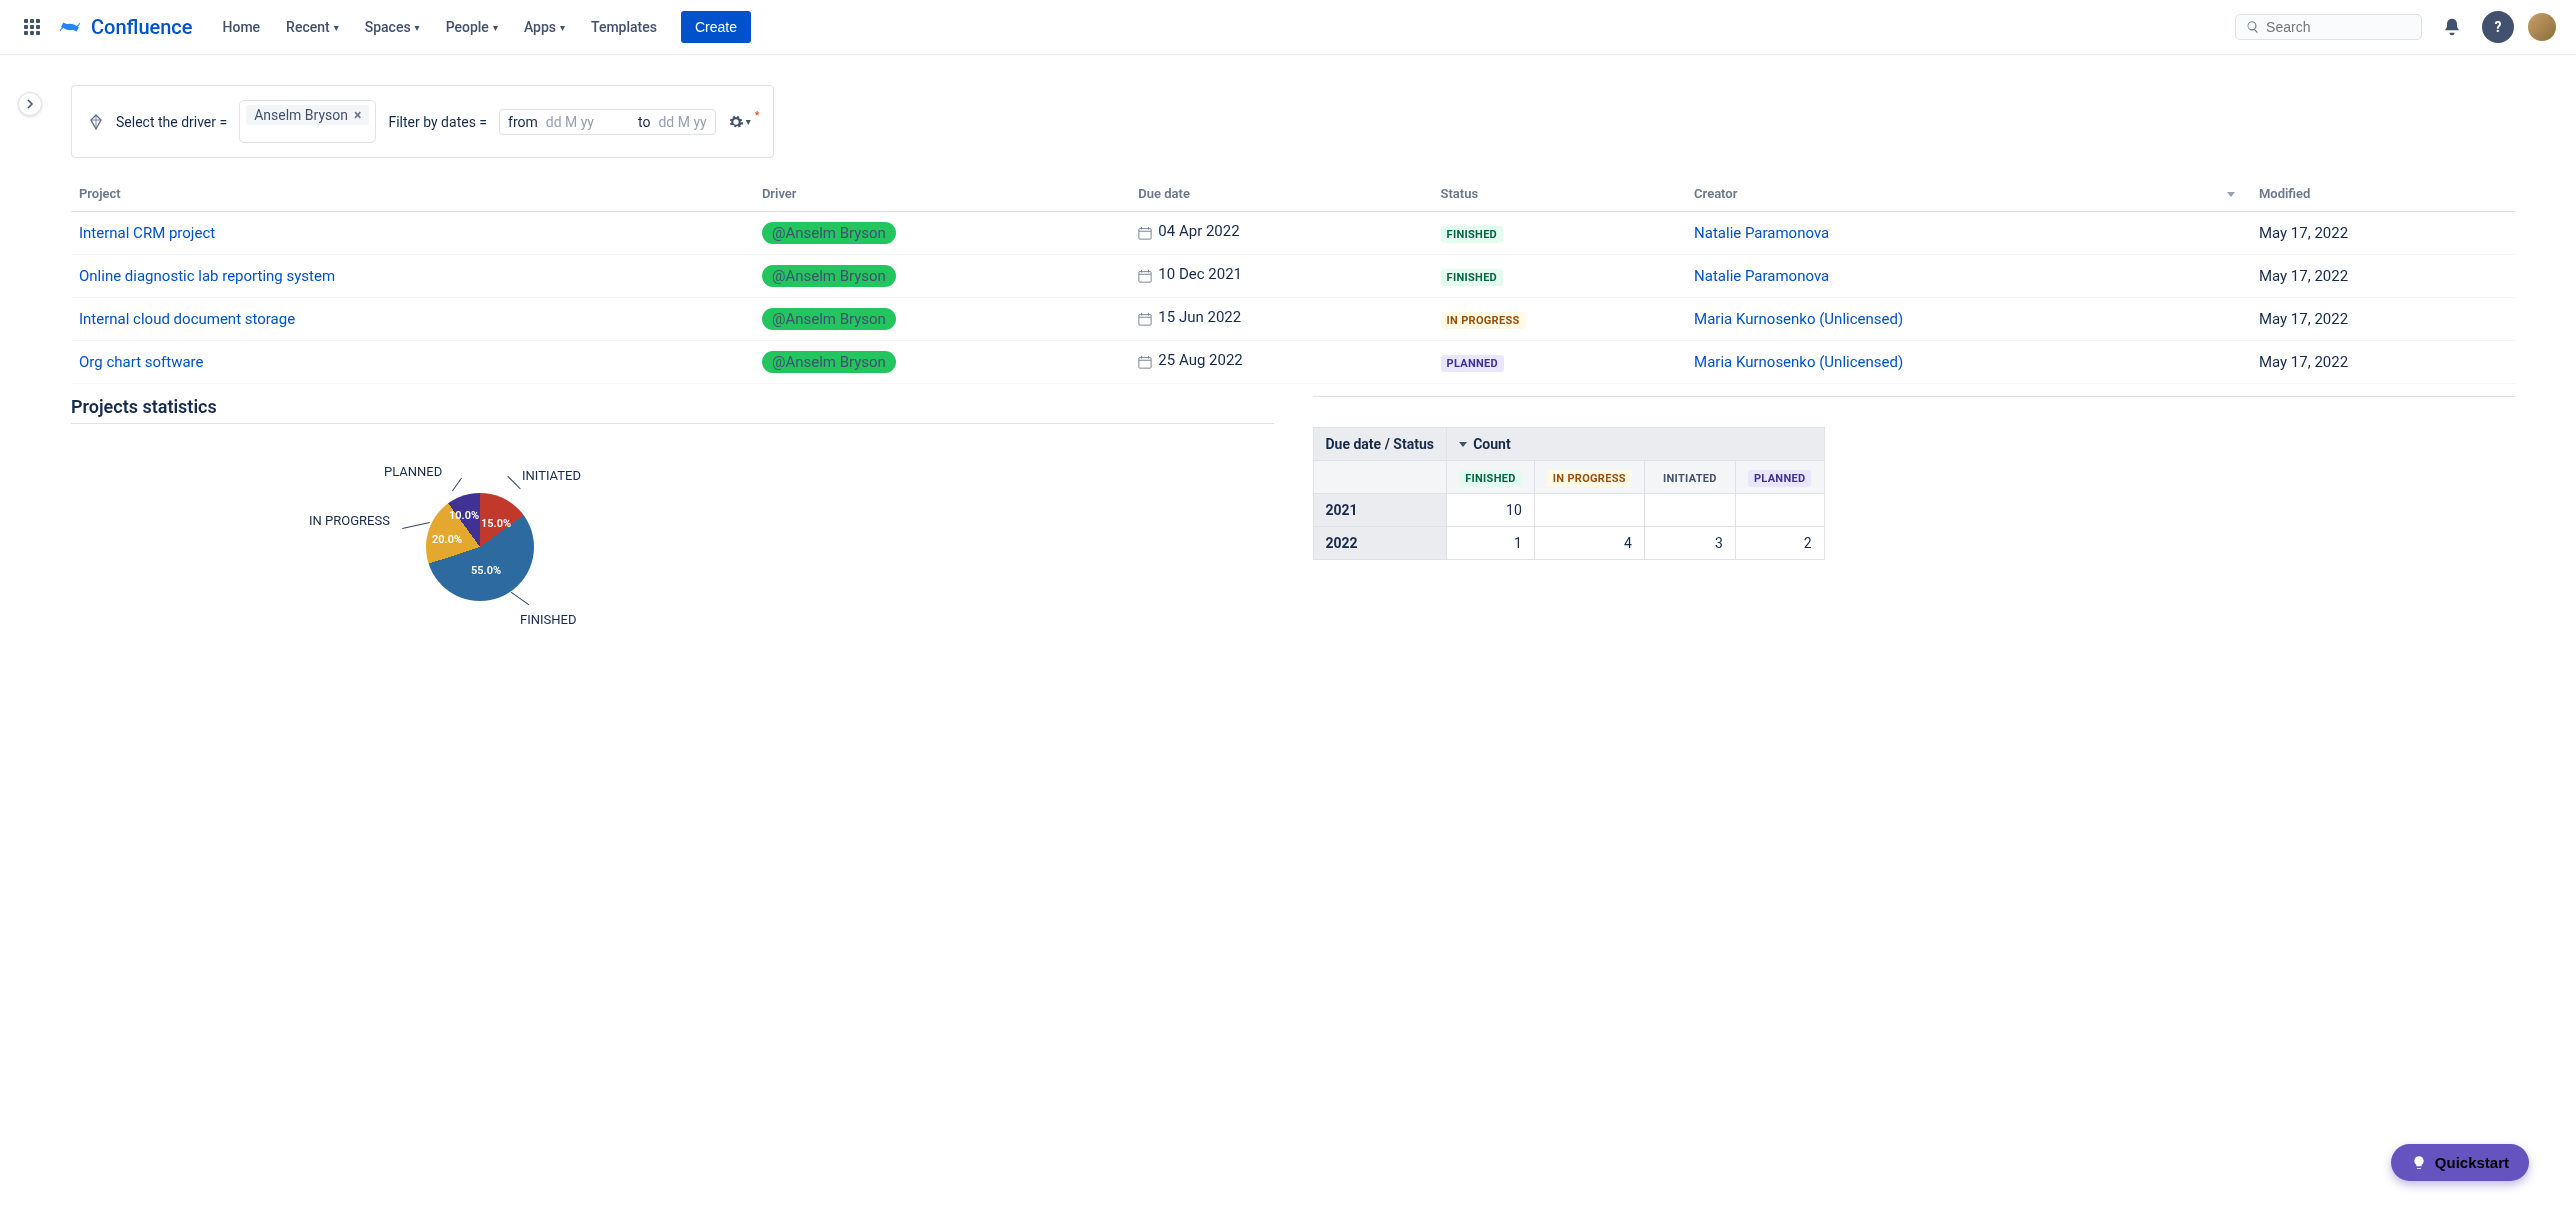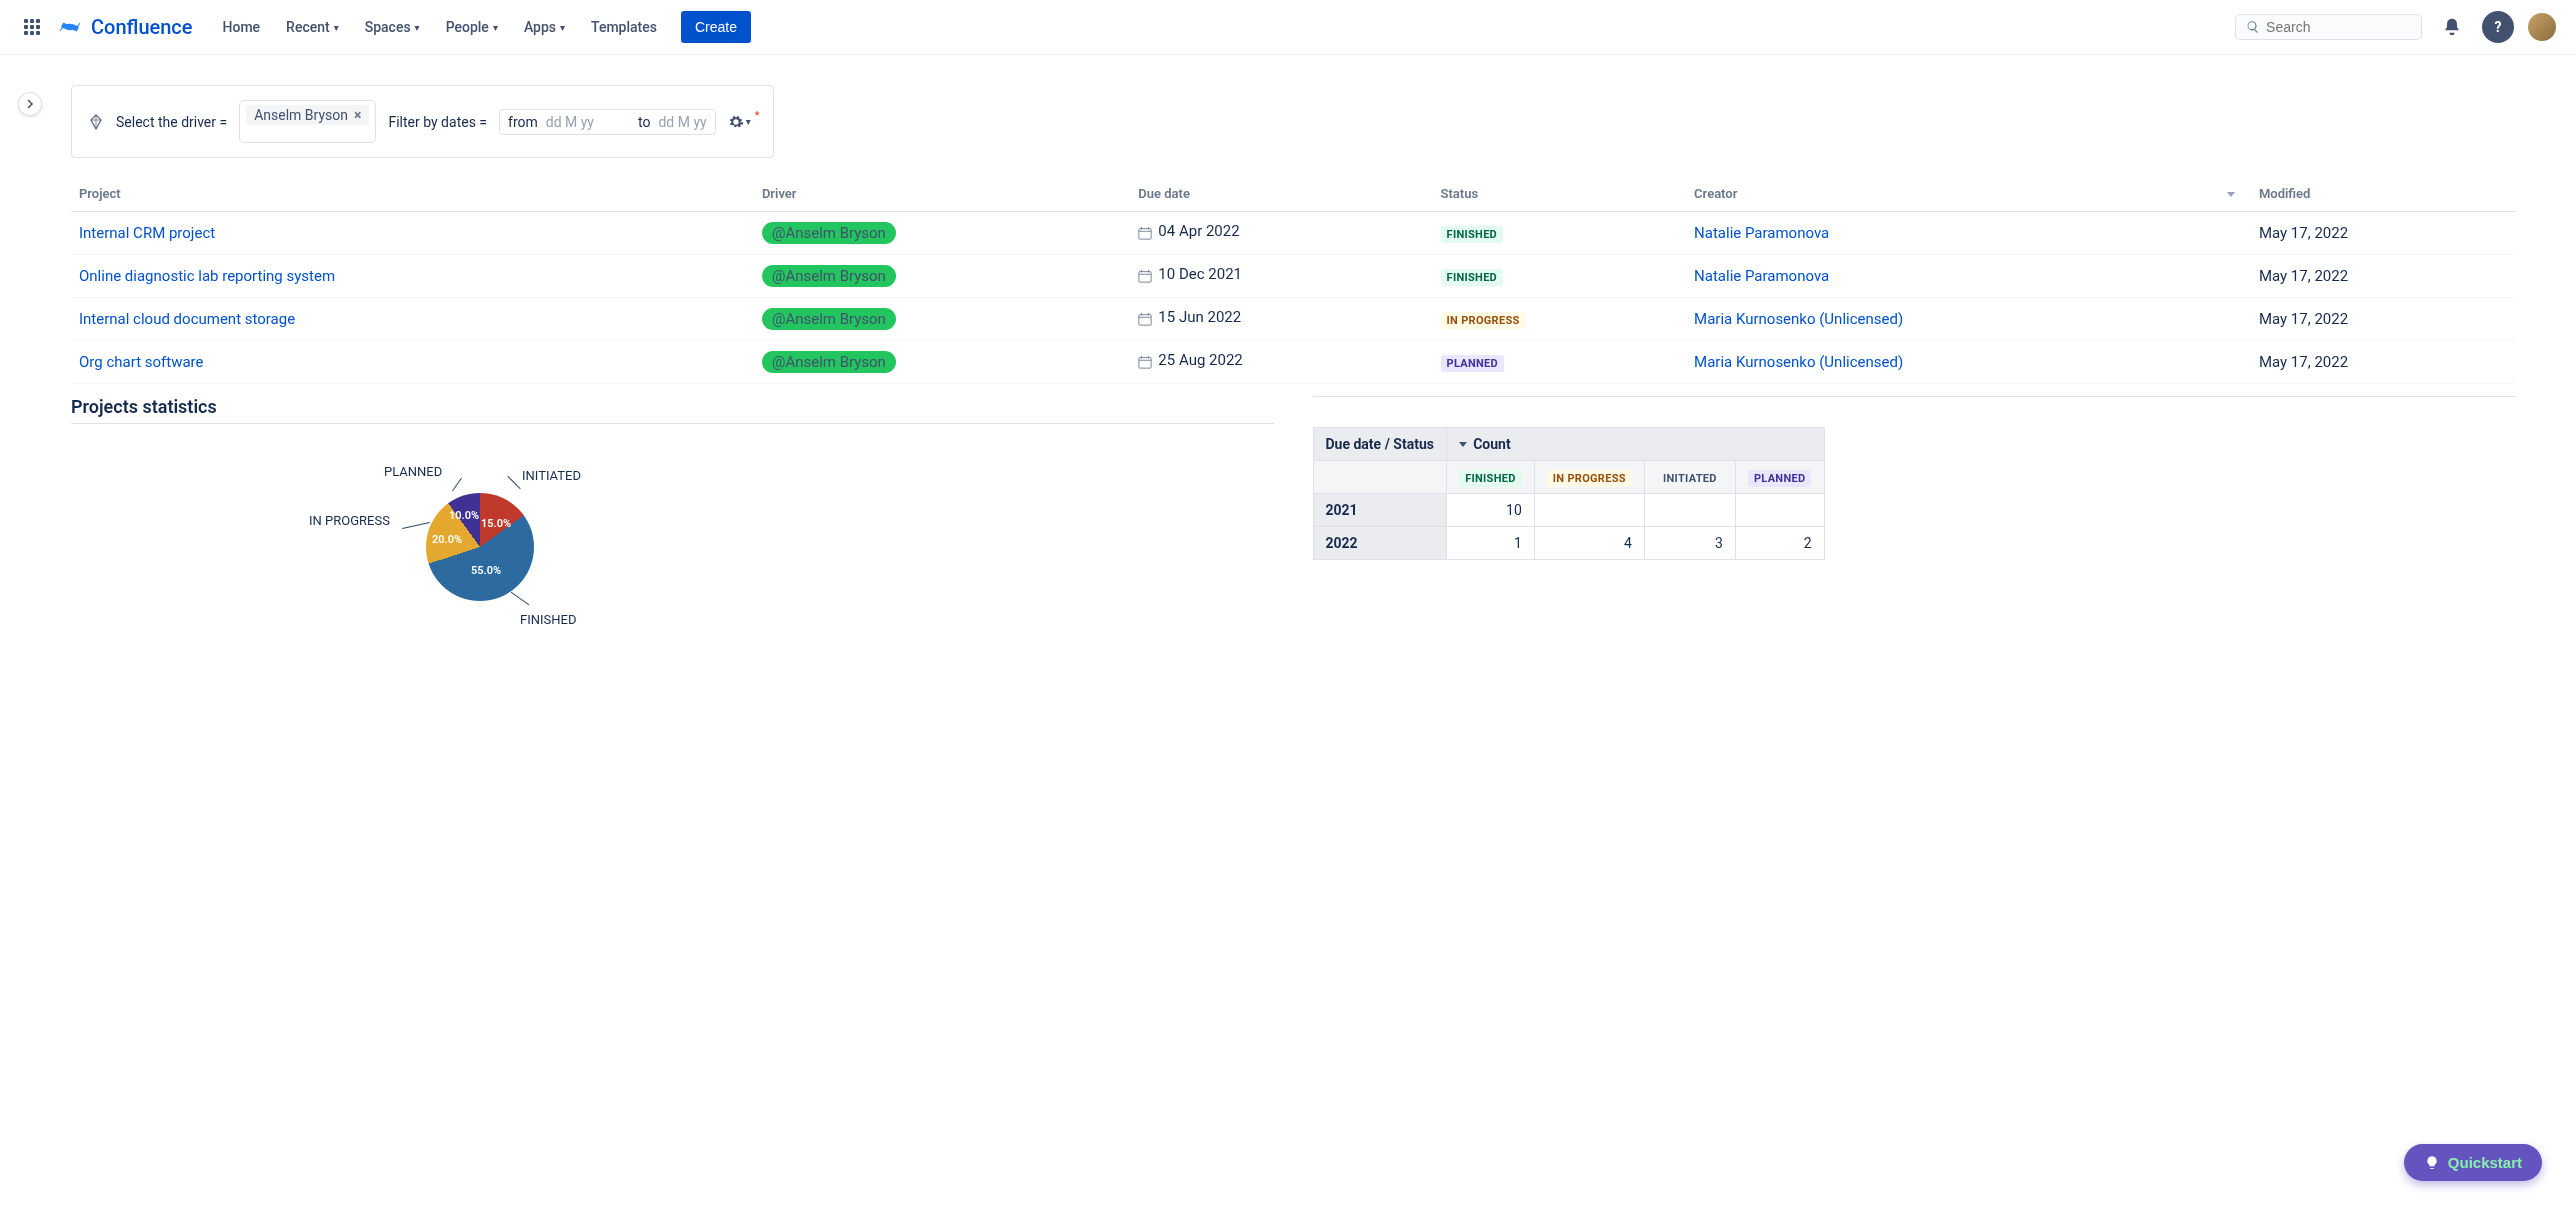--- a/index.html
+++ b/index.html
@@ -89,21 +89,21 @@
   .leader { position:absolute; background:#344563; }
 
   table.pivot { border-collapse:collapse; width:512px; }
   table.pivot th, table.pivot td { border:1px solid #dfe1e6; padding:8px 12px; font-size:14px; }
   table.pivot thead th { background:#ebecf0; color:#172b4d; font-weight:700; text-align:left; }
   table.pivot td { text-align:right; }
   table.pivot th.rowhead { background:#ebecf0; text-align:left; font-weight:700; }
   .count-hdr::before { content:""; display:inline-block; border-left:4px solid transparent; border-right:4px solid transparent; border-top:5px solid #42526e; margin-right:6px; position:relative; top:-2px; }
   .pivot-sub th { background:#f4f5f7 !important; text-align:center !important; font-weight:700; }
 
-  .quickstart { position:fixed; right:34px; bottom:39px; background:#6554c0; color:#86efac; border:none; border-radius:22px; padding:10px 20px; font-size:15px; font-weight:600; display:flex; align-items:center; gap:8px; cursor:pointer; box-shadow:0 4px 10px rgba(101,84,192,.4); }
+  .quickstart { position:fixed; right:47px; bottom:39px; background:#6554c0; color:#000000; border:none; border-radius:22px; padding:10px 20px; font-size:15px; font-weight:600; display:flex; align-items:center; gap:8px; cursor:pointer; box-shadow:0 4px 10px rgba(101,84,192,.4); }
   .quickstart svg { width:16px; height:16px; fill:#fff; }
 </style>
 </head>
 <body>
 
 <div class="topbar">
   <div class="app-switcher">
     <span></span>
       <span></span>
       <span></span>

